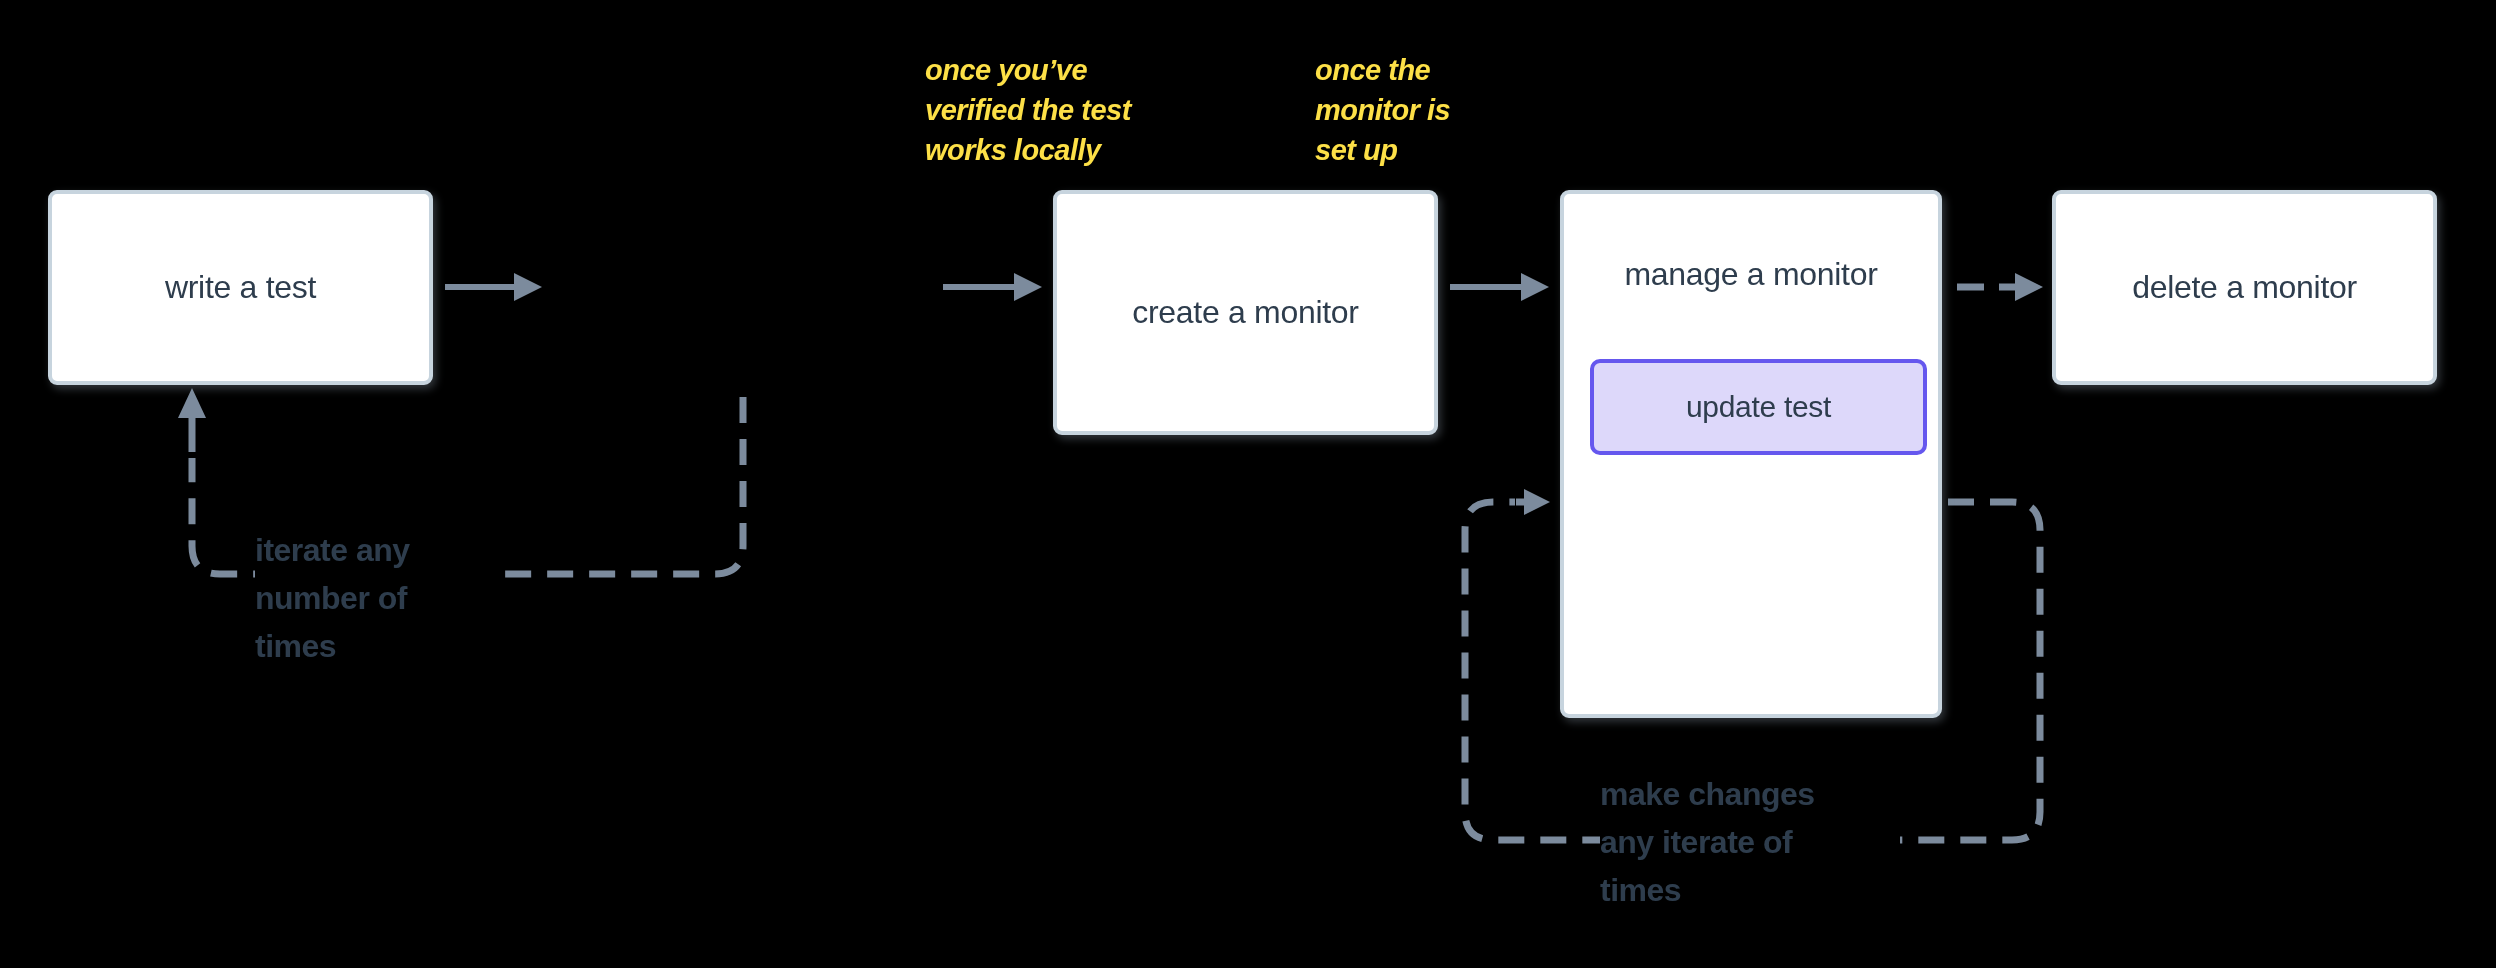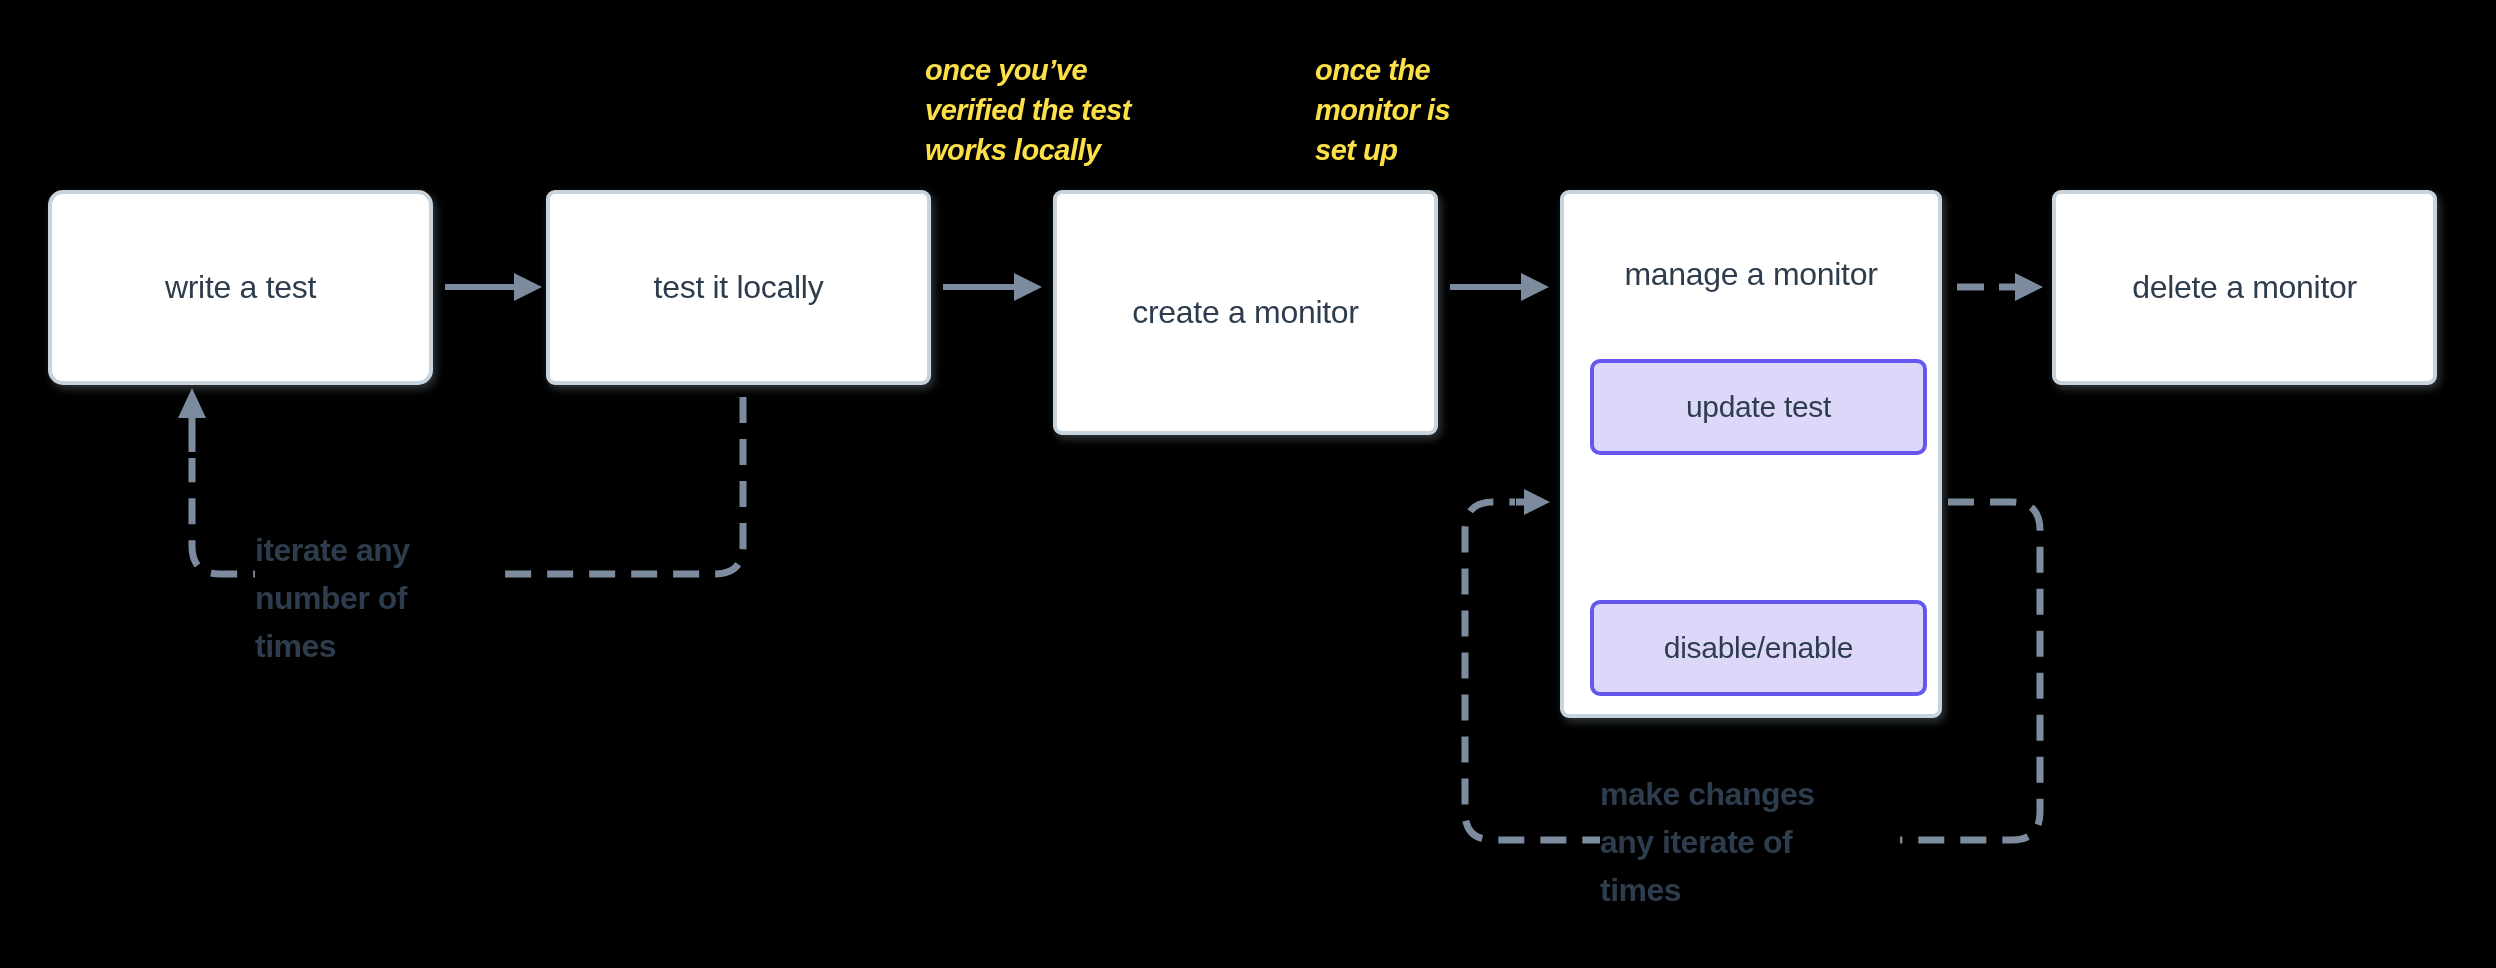--- a/index.html
+++ b/index.html
@@ -132,39 +132,33 @@
     <span>once you’ve</span>
     <span>verified the test</span>
     <span>works locally</span>
   </div>
   <div class="annotation" style="left:1300px; top:50px;">
     <span>once the</span>
     <span>monitor is</span>
     <span>set up</span>
   </div>
 
-  <div class="node" style="left:48px; top:190px; width:385px; height:195px;border-radius:15px;">
+  <div class="node" style="left:48px; top:190px; width:385px; height:195px;">
     <div class="node-label">write a test</div>
   </div>
 
-  <div class="node" style="left:546px; top:190px; width:385px; height:195px;">
-    <div class="node-label">test it locally</div>
-  </div>
 
   <div class="node" style="left:1053px; top:190px; width:385px; height:245px;">
     <div class="node-label">create a monitor</div>
   </div>
 
   <div class="node" style="left:1560px; top:190px; width:382px; height:528px;">
     <div class="manage-title">manage a monitor</div>
     <div class="action-btn" style="top:165px;">
       <span>update test</span>
-    </div>
-    <div class="action-btn" style="top:406px;">
-      <span>disable/enable</span>
     </div>
   </div>
 
   <div class="node" style="left:2052px; top:190px; width:385px; height:195px;">
     <div class="node-label">delete a monitor</div>
   </div>
 
   <div class="loop-label" style="left:255px; top:526px; width:240px;">
     <span>iterate any</span>
     <span>number of times</span>

